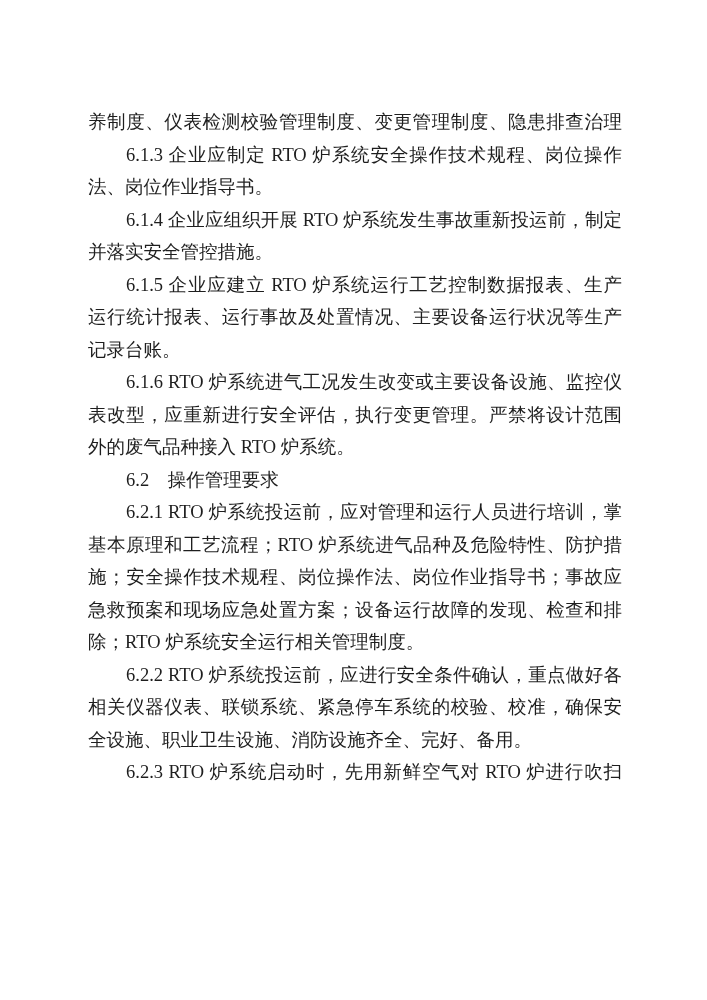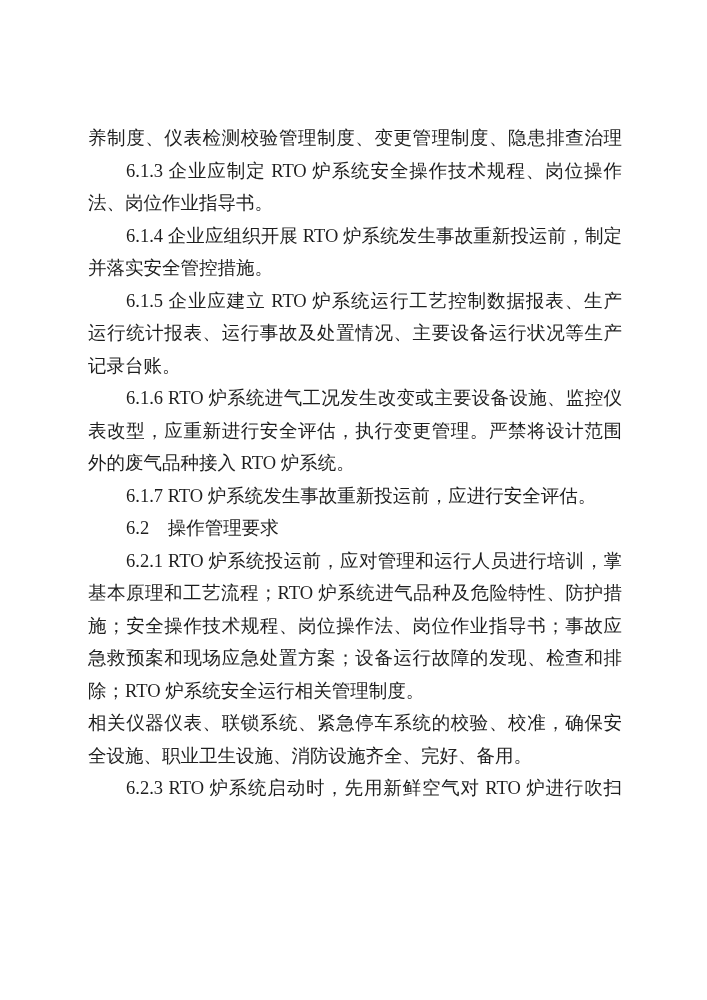--- a/index.html
+++ b/index.html
@@ -7,21 +7,20 @@
     padding: 0;
     background: #ffffff;
   }
   .page {
     position: relative;
     width: 707px;
     height: 873px;
     background: #ffffff;
     overflow: hidden;
     font-family: "Liberation Serif", "DejaVu Serif", serif;
-    margin-top: 16px;
   }
   .content {
     position: absolute;
     left: 88px;
     top: 106px;
     width: 534px;
     color: #1e1e1e;
     font-size: 18.5px;
     line-height: 32.5px;
   }
@@ -57,25 +56,25 @@
     <div class="line indent">6.1.3 企业应制定 RTO 炉系统安全操作技术规程、岗位操作</div>
     <div class="line pend">法、岗位作业指导书。</div>
     <div class="line indent">6.1.4 企业应组织开展 RTO 炉系统发生事故重新投运前，制定</div>
     <div class="line pend">并落实安全管控措施。</div>
     <div class="line indent">6.1.5 企业应建立 RTO 炉系统运行工艺控制数据报表、生产</div>
     <div class="line">运行统计报表、运行事故及处置情况、主要设备运行状况等生产</div>
     <div class="line pend">记录台账。</div>
     <div class="line indent">6.1.6 RTO 炉系统进气工况发生改变或主要设备设施、监控仪</div>
     <div class="line">表改型，应重新进行安全评估，执行变更管理。严禁将设计范围</div>
     <div class="line pend">外的废气品种接入 RTO 炉系统。</div>
-    <div class="line indent pend">6.1.7 RTO 炉系统发生事故重新投运前，应进行安全评估。</div>
     <div class="line indent pend">6.2　操作管理要求</div>
     <div class="line indent">6.2.1 RTO 炉系统投运前，应对管理和运行人员进行培训，掌</div>
     <div class="line">基本原理和工艺流程；RTO 炉系统进气品种及危险特性、防护措</div>
     <div class="line">施；安全操作技术规程、岗位操作法、岗位作业指导书；事故应</div>
     <div class="line">急救预案和现场应急处置方案；设备运行故障的发现、检查和排</div>
     <div class="line pend">除；RTO 炉系统安全运行相关管理制度。</div>
+    <div class="line indent">6.2.2 RTO 炉系统投运前，应进行安全条件确认，重点做好各</div>
     <div class="line">相关仪器仪表、联锁系统、紧急停车系统的校验、校准，确保安</div>
     <div class="line pend">全设施、职业卫生设施、消防设施齐全、完好、备用。</div>
     <div class="line indent">6.2.3 RTO 炉系统启动时，先用新鲜空气对 RTO 炉进行吹扫</div>
   </div>
   <div class="pagenum">– 11 –</div>
 </div>
 
 </body></html>

